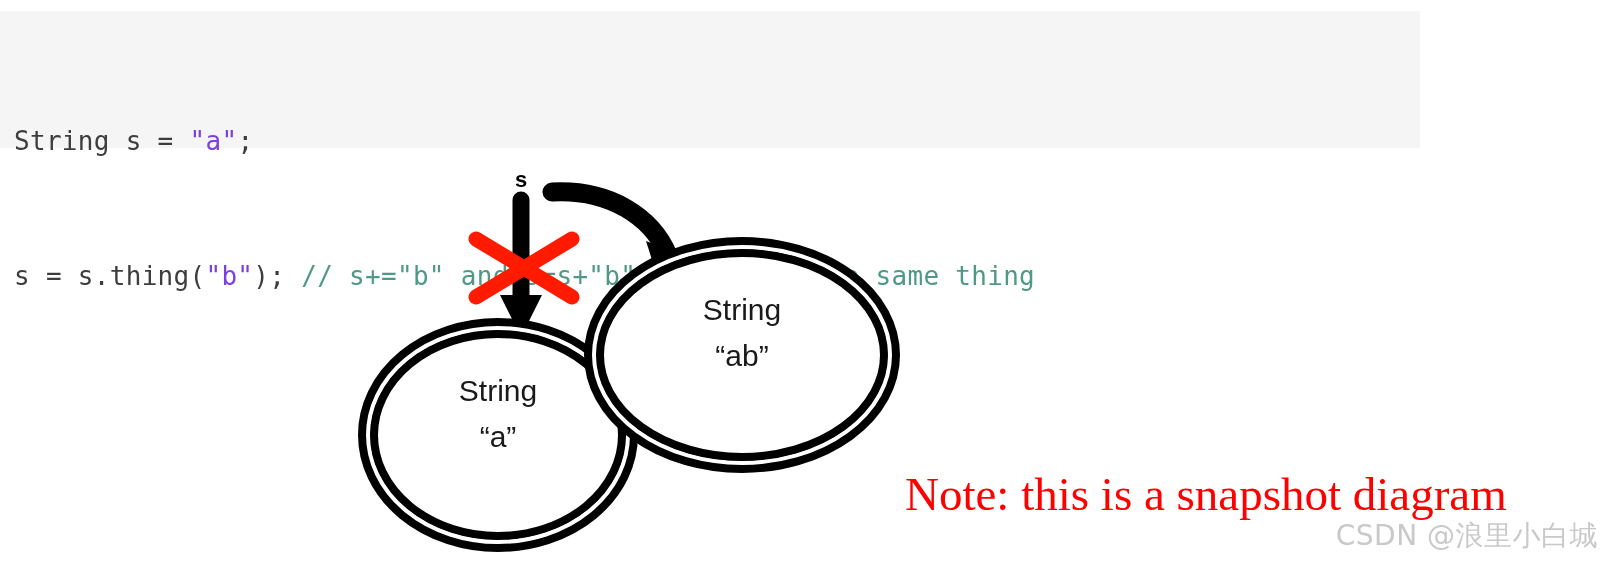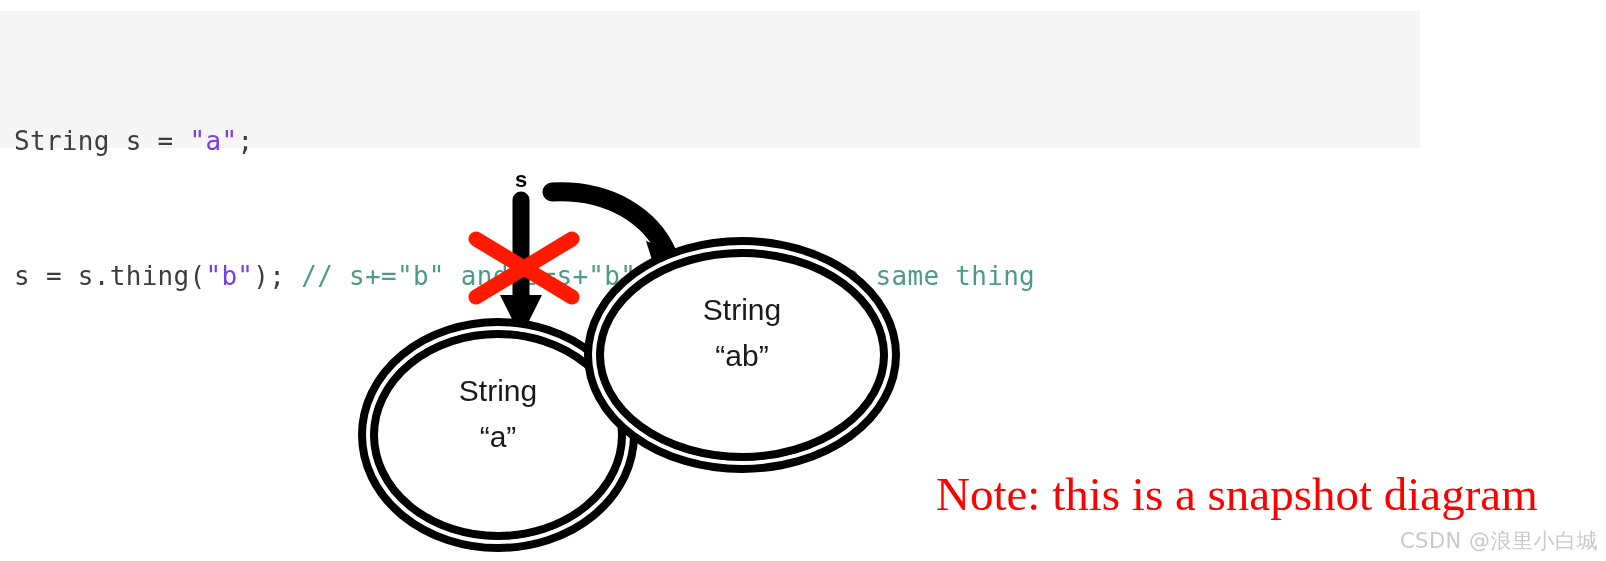--- a/index.html
+++ b/index.html
@@ -58,36 +58,36 @@
     font-family: "Liberation Sans", sans-serif;
     font-size: 22px;
     font-weight: bold;
     fill: #000000;
     text-anchor: middle;
   }
 
   
   #note {
     position: absolute;
-    left: 936px;
+    left: 905px;
     top: 470px;
     font-family: "Liberation Serif", "DejaVu Serif", serif;
     font-size: 47px;
     color: #ff0000;
     white-space: nowrap;
     line-height: 1.05;
   }
 
   
   #watermark {
     position: absolute;
     right: 8px;
     bottom: 6px;
     font-family: "DejaVu Sans", "Liberation Sans", sans-serif;
-    font-size: 21px;
+    font-size: 28px;
     color: #c9c9c9;
     white-space: nowrap;
     letter-spacing: 0.5px;
   }
 </style>
 </head>
 <body>
 
 <div id="code-block">
   <span class="ln"><span class="tok-plain">String s = </span><span class="tok-str">"a"</span><span class="tok-plain">;</span></span>

